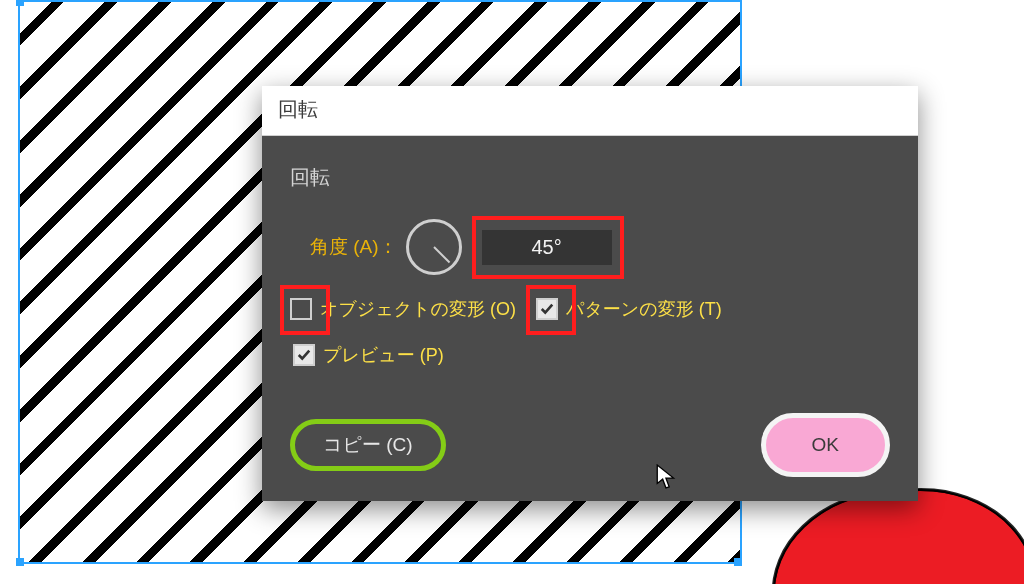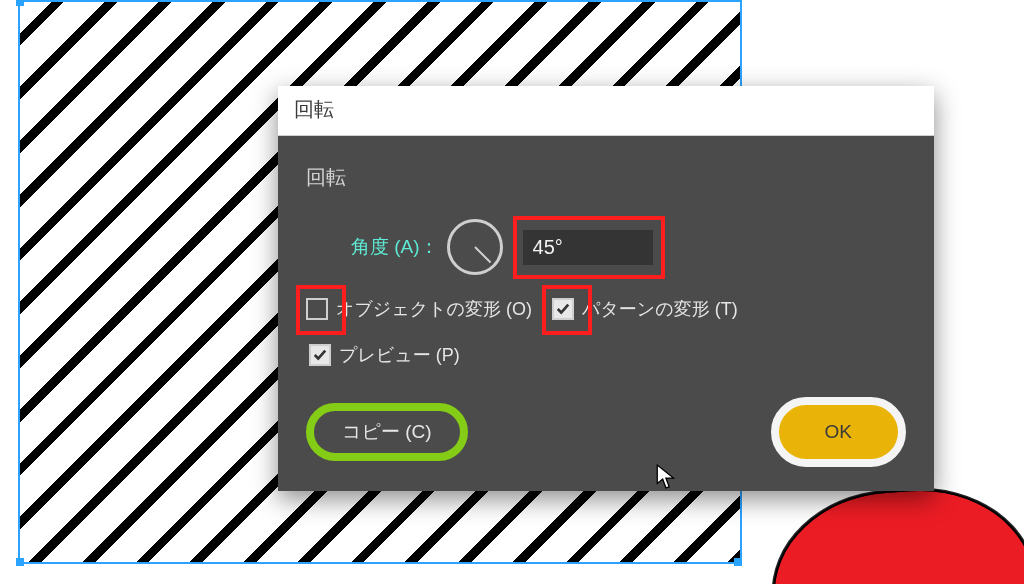--- a/index.html
+++ b/index.html
@@ -64,21 +64,21 @@
     position: absolute;
     inset: -3px;
     border-radius: inherit;
     border: 3px solid rgba(0,0,0,0.85);
     pointer-events: none;
   }
 
   
   .dialog {
     position: absolute;
-    left: 278px;
+    left: 262px;
     top: 86px;
     width: 656px;
     background: #4b4b4b;
     box-shadow: 0 8px 24px rgba(0,0,0,0.45);
     color: #e2e2e2;
     font-size: 18px;
   }
   .dialog-titlebar {
     background: #ffffff;
     color: #3b3b3b;
@@ -97,23 +97,23 @@
     margin-bottom: 28px;
   }
 
   .row {
     display: flex;
     align-items: center;
     margin-bottom: 22px;
     flex-wrap: nowrap;
   }
   .row .lead-label {
-    color: #5eead4;
+    color: #eab308;
     font-size: 19px;
-    margin-left: 45px;
+    margin-left: 20px;
   }
 
   
   .angle-dial {
     width: 50px;
     height: 50px;
     border: 3px solid #cfcfcf;
     border-radius: 50%;
     margin: 0 14px 0 8px;
     position: relative;
@@ -145,20 +145,21 @@
     pointer-events: none;
   }
   .angle-input {
     width: 110px;
     background: #343434;
     color: #f2f2f2;
     border: none;
     padding: 6px 10px;
     font-size: 20px;
     font-family: inherit;
+    text-align: center;
   }
 
   
   .options-row .lead-label { margin-right: 6px; }
 
   .cb-slot {
     display: inline-flex;
     align-items: center;
     position: relative;
     margin-right: 6px;
@@ -181,46 +182,47 @@
     align-items: center;
     justify-content: center;
     background: #4b4b4b;
     flex: 0 0 auto;
   }
   .cb-box.checked {
     background: #e8e8e8;
   }
   .cb-box.checked svg { display: block; }
   .cb-box svg { display: none; width: 14px; height: 14px; }
-  .cb-text { color: #e5e5e5; font-size: 18px; white-space: nowrap; }
+  .cb-text { color: #fde047; font-size: 18px; white-space: nowrap; }
 
   .spacer { flex: 0 0 14px; }
 
   
   .preview-row { margin: 14px 0 30px 2px; }
 
   
   .footer {
     display: flex;
     align-items: center;
     gap: 18px;
     margin-top: 6px;
   }
   .pill-btn {
-    border: 8px solid #84cc16;
+    border: 5px solid #84cc16;
     border-radius: 999px;
     padding: 8px 28px;
     font-size: 19px;
     color: #e6e6e6;
     background: transparent;
     cursor: pointer;
     white-space: nowrap;
+    margin-top: 16px;
   }
   .pill-btn.primary {
-    background: #eab308;
+    background: #f9a8d4;
     color: #3a3a3a;
     border-color: #f4f4f4;
     padding: 16px 46px;
   }
   .footer-spacer { flex: 1 1 auto; }
 
   
   .fake-cursor {
     position: absolute;
     left: 656px;

